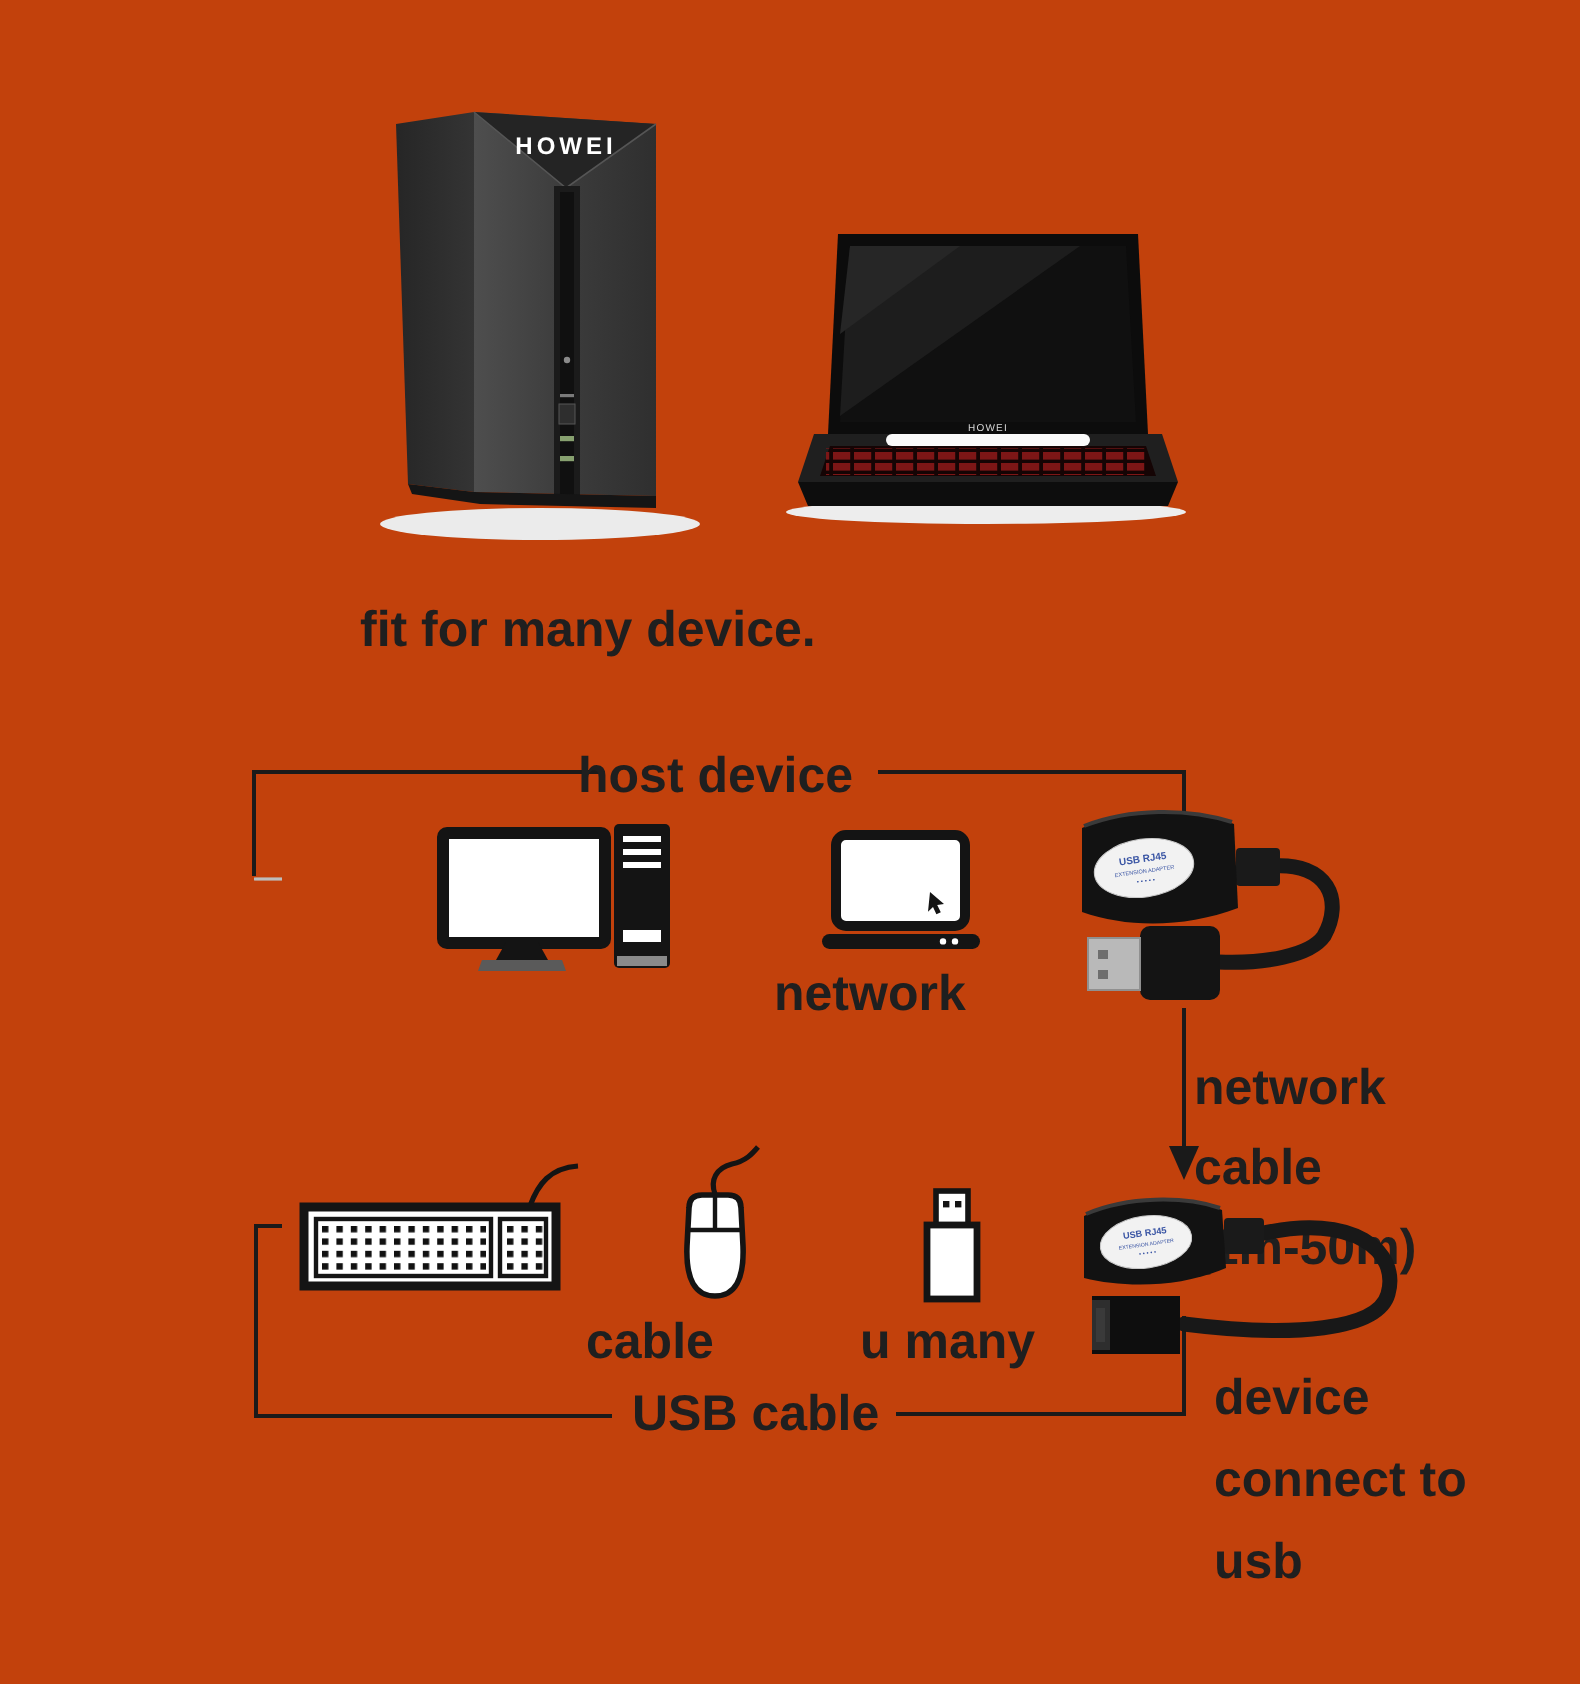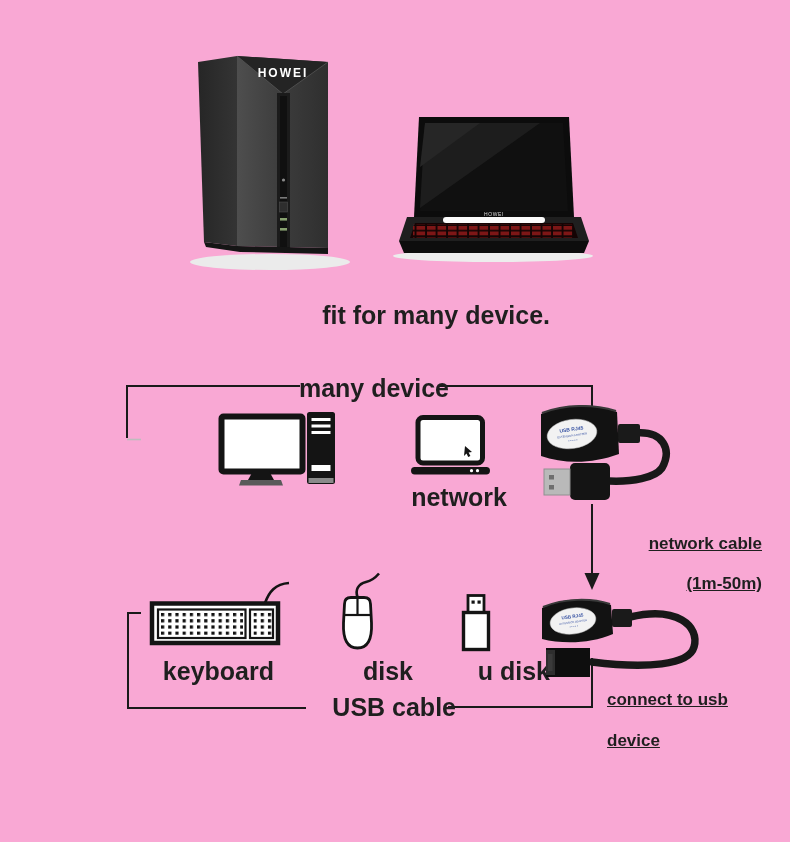--- a/index.html
+++ b/index.html
@@ -1,26 +1,26 @@
 <!DOCTYPE html>
 <html><head>
 <meta charset="utf-8">
 <style>
   html,body{margin:0;padding:0;background:#fff;}
   #stage{
-    position:relative;width:790px;height:842px;background:#f9a8d4;overflow:hidden;
+    position:relative;width:790px;height:842px;background:#c2410c;overflow:hidden;
     font-family:"Liberation Sans","DejaVu Sans",sans-serif;color:#1f1f1f;
   }
   .abs{position:absolute;}
   .lbl{
     position:absolute;font-weight:700;color:#1f1f1f;white-space:nowrap;
     font-size:25px;line-height:28px;
   }
-  .center{text-align:right;}
-  .note{position:absolute;font-weight:700;color:#1f1f1f;font-size:17px;text-decoration:underline;}
+  .center{text-align:left;}
+  .note{position:absolute;font-weight:700;color:#1f1f1f;font-size:25px;}
   svg{display:block;}
 </style>
 </head>
 <body>
 
 <div id="stage">
 
   <svg class="abs" style="left:180px;top:40px" width="180" height="235" viewBox="0 0 180 235">
     <defs>
       <linearGradient id="towerFront" x1="0" y1="0" x2="1" y2="0">
@@ -75,21 +75,21 @@
       <polyline points="300,386 127,386 127,438"></polyline>
       <polyline points="439,386 592,386 592,410"></polyline>
       <line x1="592" y1="504" x2="592" y2="574"></line>
       <polyline points="141,613 128,613 128,708 306,708"></polyline>
       <polyline points="448,707 592,707 592,658"></polyline>
     </g>
     <line x1="127" y1="439.5" x2="141" y2="439.5" stroke="#bdbdbd" stroke-width="1.6"></line>
     <polygon points="584.5,573 599.5,573 592,590" fill="#1a1a1a"></polygon>
   </svg>
 
-  <div class="lbl center" style="left:289px;top:374px;width:160px">many device</div>
+  <div class="lbl center" style="left:289px;top:374px;width:160px">host device</div>
 
   <svg class="abs" style="left:215px;top:408px" width="125" height="80" viewBox="0 0 125 80">
     <rect x="6.5" y="8.5" width="81" height="55" rx="2" fill="#ffffff" stroke="#141414" stroke-width="6"></rect>
     <polygon points="38,63 54,63 59,72 33,72" fill="#141414"></polygon>
     <polygon points="26,72 66,72 68,77.5 24,77.5" fill="#5a5a5a"></polygon>
     <rect x="92" y="4" width="28" height="72" rx="2.5" fill="#141414"></rect>
     <rect x="96.5" y="10" width="19" height="3" fill="#ffffff"></rect>
     <rect x="96.5" y="16.5" width="19" height="3" fill="#ffffff"></rect>
     <rect x="96.5" y="23" width="19" height="3" fill="#ffffff"></rect>
     <rect x="96.5" y="57" width="19" height="6" fill="#ffffff"></rect>
@@ -136,54 +136,53 @@
         <rect width="3.2" height="3.2" fill="#111"></rect>
       </pattern>
     </defs>
     <path d="M123,27 C127,16 133,8 147,7" stroke="#141414" stroke-width="2.6" fill="none"></path>
     <rect x="10" y="27.5" width="126" height="39.5" fill="#ffffff" stroke="#141414" stroke-width="4.5"></rect>
     <rect x="16" y="33.5" width="87.5" height="28.5" fill="none" stroke="#141414" stroke-width="2.2"></rect>
     <rect x="19" y="37" width="82" height="22" fill="url(#kdA)"></rect>
     <rect x="108" y="33.5" width="23" height="28.5" fill="none" stroke="#141414" stroke-width="2.2"></rect>
     <rect x="111.5" y="37" width="20" height="22" fill="url(#kdB)"></rect>
   </svg>
-  <div class="lbl center" style="left:154px;top:657px;width:120px">keyboard</div>
 
   <svg class="abs" style="left:333px;top:566px" width="55" height="85" viewBox="0 0 55 85">
     <path d="M24.5,31 C22,24 25,18 33,16 C40,14.5 43,11 46,7.5" stroke="#141414" stroke-width="2.6" fill="none"></path>
     <path d="M11.5,38 Q11.5,31.5 18,31.5 L31,31.5 Q37.5,31.5 37.5,38 L38.5,57 Q39.5,82 24.5,82 Q9.5,82 10.5,57 Z" fill="#ffffff" stroke="#141414" stroke-width="2.8"></path>
     <line x1="24.5" y1="31.5" x2="24.5" y2="49" stroke="#141414" stroke-width="2.2"></line>
     <line x1="10.8" y1="49" x2="38.2" y2="49" stroke="#141414" stroke-width="2.2"></line>
   </svg>
-  <div class="lbl center" style="left:293px;top:657px;width:120px">disk</div>
+  <div class="lbl center" style="left:293px;top:657px;width:120px">cable</div>
 
   <svg class="abs" style="left:456px;top:588px" width="40" height="70" viewBox="0 0 40 70">
     <rect x="12" y="7.5" width="16" height="17" fill="#ffffff" stroke="#141414" stroke-width="2.8"></rect>
     <rect x="15.5" y="12.5" width="3.2" height="3.2" fill="#141414"></rect>
     <rect x="21.5" y="12.5" width="3.2" height="3.2" fill="#141414"></rect>
     <rect x="7.5" y="24.5" width="25" height="37" fill="#ffffff" stroke="#141414" stroke-width="3.4"></rect>
   </svg>
-  <div class="lbl center" style="left:430px;top:657px;width:120px">u disk</div>
+  <div class="lbl center" style="left:430px;top:657px;width:120px">u many</div>
 
   <svg class="abs" style="left:532px;top:584px" width="200" height="105" viewBox="0 0 200 105">
     <path d="M98,33 C145,22 168,42 162,63 C157,81 115,85 60,78" stroke="#181818" stroke-width="7.5" fill="none" stroke-linecap="round"></path>
     <rect x="80" y="25" width="20" height="18" rx="2" fill="#1a1a1a"></rect>
     <path d="M10,24 C32,13 60,13 79,21 L81,50 C58,60 30,60 10,55 Z" fill="#121212"></path>
     <path d="M11,23 C32,14 60,14 78,20" stroke="#3a3a3a" stroke-width="2" fill="none"></path>
     <g transform="rotate(-8 41 37)">
       <ellipse cx="41" cy="37" rx="23" ry="13" fill="#f2f2f2" stroke="#c9c9c9" stroke-width="0.5"></ellipse>
       <text x="41" y="34" text-anchor="middle" font-size="4.6" font-weight="bold" fill="#3a55a4">USB RJ45</text>
       <text x="41" y="39" text-anchor="middle" font-size="2.6" fill="#3a55a4">EXTENSION ADAPTER</text>
       <text x="41" y="43.5" text-anchor="middle" font-size="3" fill="#3a55a4">• • • • •</text>
     </g>
     <rect x="14" y="64" width="44" height="29" fill="#0e0e0e"></rect>
     <rect x="14" y="66" width="9" height="25" fill="#2e2e2e"></rect>
     <rect x="16" y="70" width="4.5" height="17" fill="#3a3a3a"></rect>
   </svg>
 
   <div class="lbl center" style="left:316px;top:693px;width:140px">USB cable</div>
 
   <div class="note" style="left:607px;top:679px;width:175px;line-height:41px;text-align:left">
+    <div>device</div>
     <div>connect to usb</div>
-    <div>device</div>
   </div>
 
 </div>
 
 </body></html>

